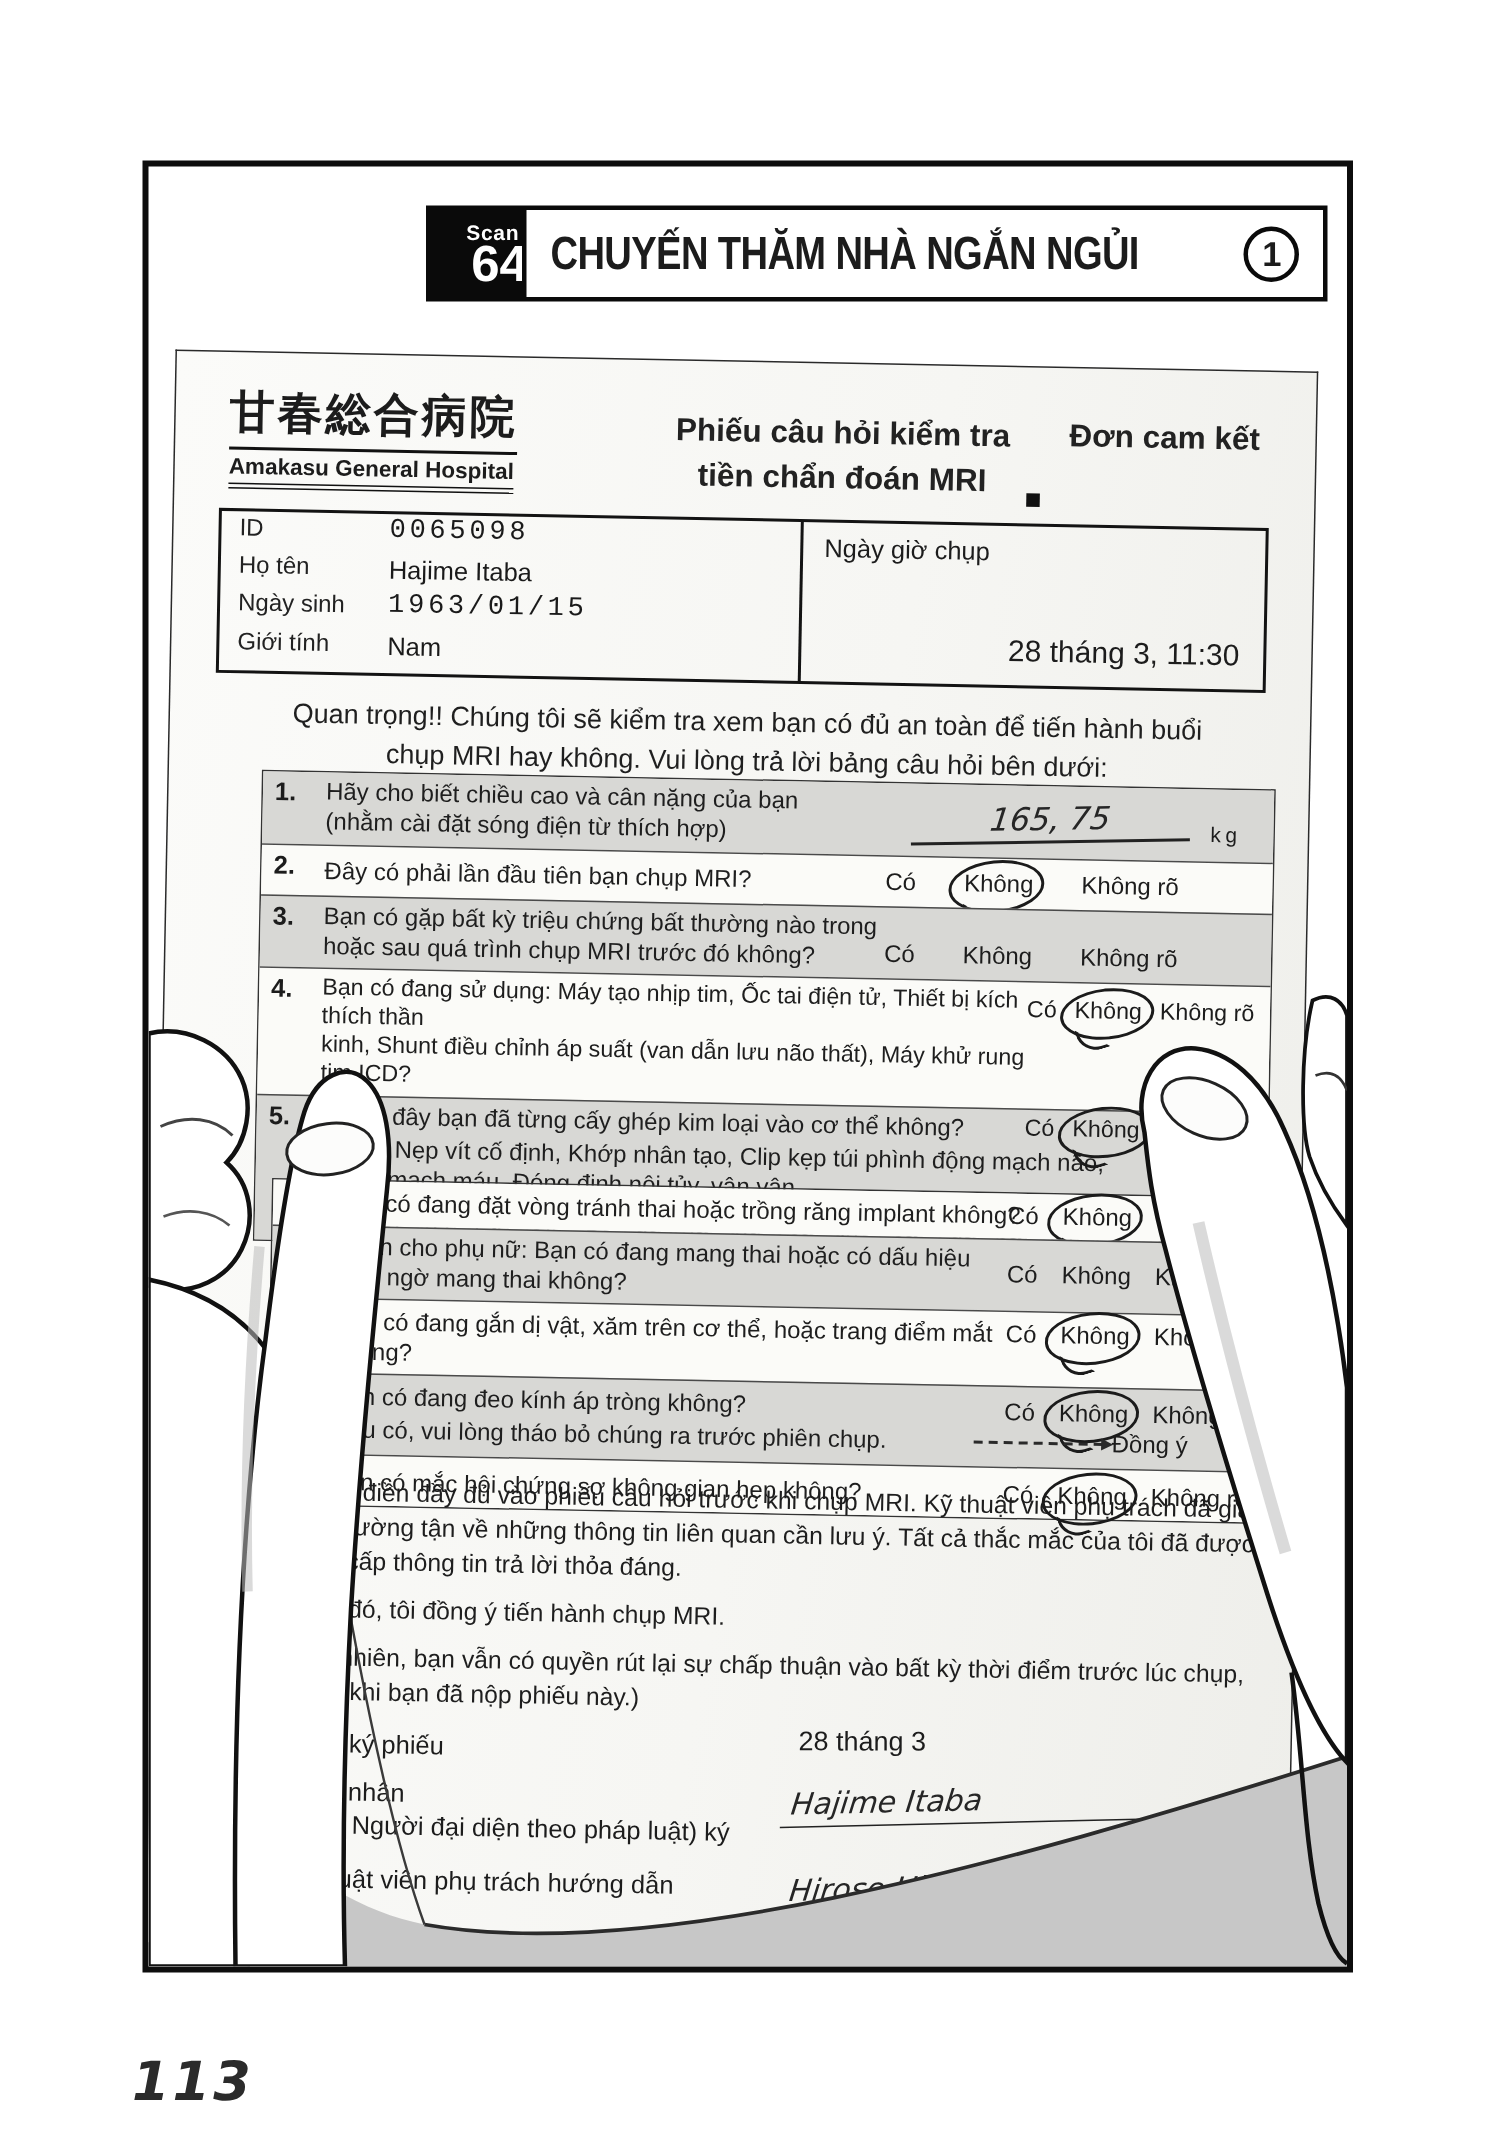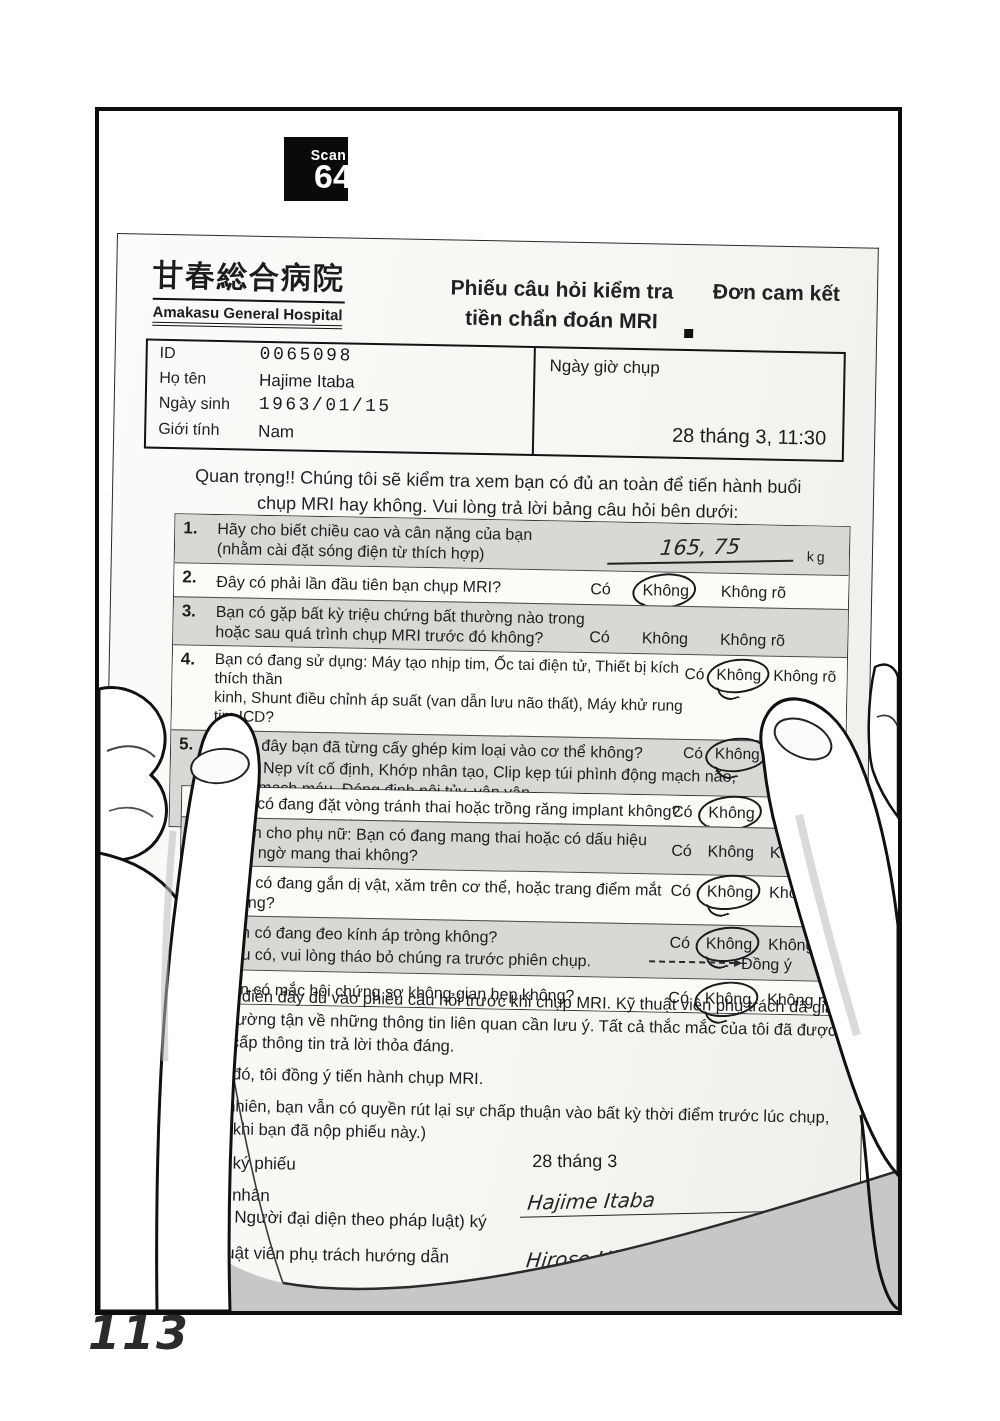--- a/index.html
+++ b/index.html
@@ -101,36 +101,40 @@
   .sl1 { top:916px; } .sl2 { top:948px; } .sl3 { top:1006px; }
   .date-val { position:absolute; left:432px; top:908px; font-size:18px; transform:rotate(-1deg); }
   .sigline { position:absolute; left:420px; width:330px; border-bottom:1.7px solid #222;
              transform:rotate(-2.4deg); padding:0 4px 2px 8px; font-size:20px; }
   .sig1 { top:942px; } .sig2 { top:1000px; width:312px; }
 
   
   .overlay { position:absolute; left:0; top:0; width:799px; height:1200px; z-index:20; pointer-events:none; }
 
   
-  .pagenum { position:absolute; left:88px; top:1306px; font-size:46px; font-weight:bold;
+  .pagenum { position:absolute; left:88px; top:1368px; font-size:36px; font-weight:bold;
              font-style:italic; font-family:"DejaVu Sans",sans-serif; color:#2b2b2b; letter-spacing:2px; }
 </style>
 </head>
 <body>
 
 <div class="stage">
   <div class="panel">
 
     <div class="badge">
       <div class="scanbox">
         <span class="scanword">
           <span>Scan</span>
           <span class="scan-arrow"></span>
         </span>
         <span class="scannum">64</span>
+      </div>
+      <div class="titlebox">
+        <span class="title-text">CHUYẾN THĂM NHÀ NGẮN NGỦI</span>
+        <span class="chapnum">1</span>
       </div>
     </div>
 
     <div class="paper">
 
       <div class="hosp">
         <span class="hosp-jp">甘春総合病院</span><br>
         <span class="hosp-en">Amakasu General Hospital</span>
       </div>
       <div class="doc-title">

